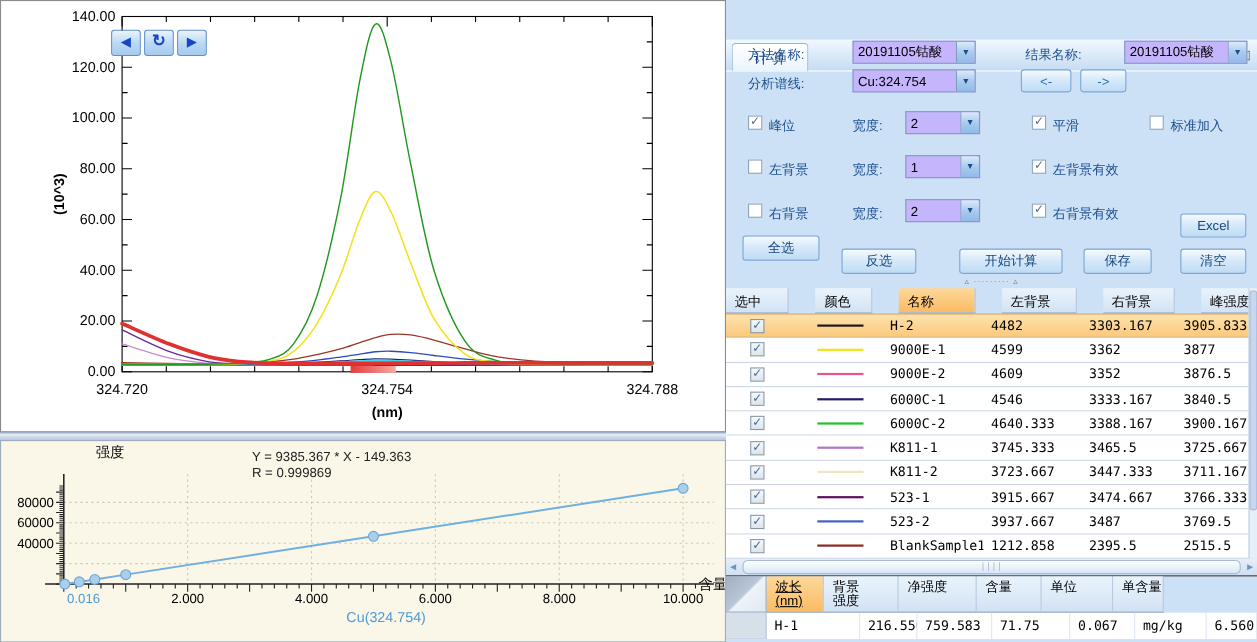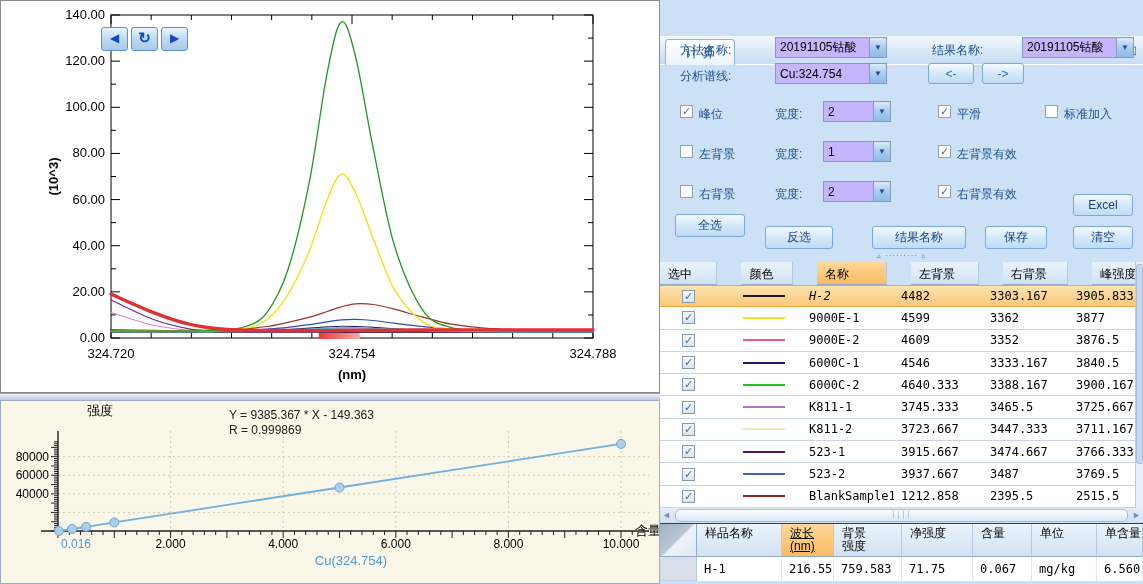--- a/index.html
+++ b/index.html
@@ -344,21 +344,21 @@
     <div class="combo" style="left:163px;top:181px;width:68px;">
       <span class="combo-val">2</span>
       <span class="combo-btn">▼</span>
     </div>
     <span class="cb" style="left:278px;top:185px;">✓</span>
     <span class="lbl" style="left:297px;top:186px;">右背景有效</span>
 
     <div class="btn" style="left:413px;top:194px;width:60px;line-height:21px;height:22px;">Excel</div>
     <div class="btn" style="left:15px;top:214px;width:70px;line-height:21px;text-align:center;">全选</div>
     <div class="btn" style="left:105px;top:226px;width:68px;line-height:21px;">反选</div>
-    <div class="btn" style="left:212px;top:226px;width:94px;line-height:21px;">结果名称</div>
+    <div class="btn" style="left:212px;top:226px;width:94px;line-height:21px;">开始计算</div>
     <div class="btn" style="left:325px;top:226px;width:62px;line-height:21px;">保存</div>
     <div class="btn" style="left:413px;top:226px;width:60px;line-height:21px;">清空</div>
 
     <div id="splitter-dots">▵ ········· ▵</div>
 
     <div id="rtable">
       <div id="rt-head">
           <div class="th" style="width: 75px;">选中</div>
           <div class="th" style="width: 67px;">颜色</div>
           <div class="th th-sorted" style="width: 92px;">名称</div>
@@ -367,21 +367,21 @@
           <div class="th" style="width: 66px;">峰强度</div>
         </div>
       <div id="rt-body">
           <div class="tr sel">
             <div style="width: 75px; display: flex;">
               <div class="cbox">✓</div>
             </div>
             <div style="width: 67px;">
               <div class="cline" style="background: rgb(26, 26, 26);"></div>
             </div>
-            <div class="td" style="width: 92px; font-style: italic;">H-2</div>
+            <div class="td" style="width: 92px;">H-2</div>
             <div class="td" style="width: 89px;">4482</div>
             <div class="td" style="width: 86px;">3303.167</div>
             <div class="td" style="width: 66px;">3905.833</div>
           </div>
           <div class="tr">
             <div style="width: 75px; display: flex;">
               <div class="cbox">✓</div>
             </div>
             <div style="width: 67px;">
               <div class="cline" style="background: rgb(242, 226, 26);"></div>
@@ -495,21 +495,20 @@
     <div id="hscroll">
       <div class="harrow">◄</div>
       <div id="hthumb">∣∣∣∣</div>
       <div class="harrow">►</div>
     </div>
     <div id="sep-dark"></div>
 
     <div id="stable">
       <div id="st-head">
           <div id="st-corner" style="width: 37px;"></div>
-          <div class="sth" style="width: 85px;">样品名称</div>
           <div class="sth sth-hi" style="width: 52px;">波长
 (nm)</div>
           <div class="sth" style="width: 68px;">背景
 强度</div>
           <div class="sth" style="width: 71px;">净强度</div>
           <div class="sth" style="width: 59px;">含量</div>
           <div class="sth" style="width: 65px;">单位</div>
           <div class="sth" style="width: 46px;">单含量</div>
         </div>
       <div id="st-body">

